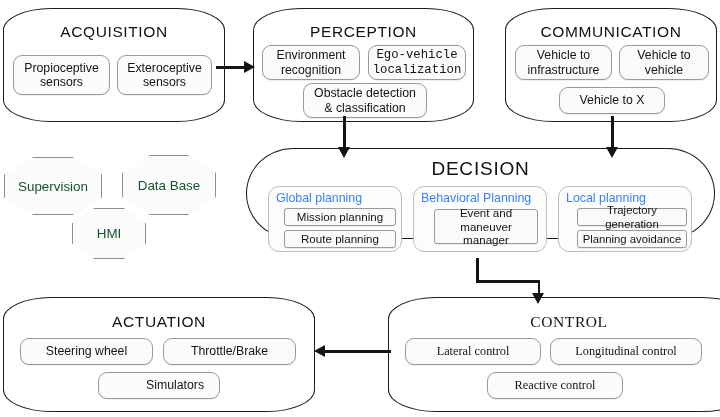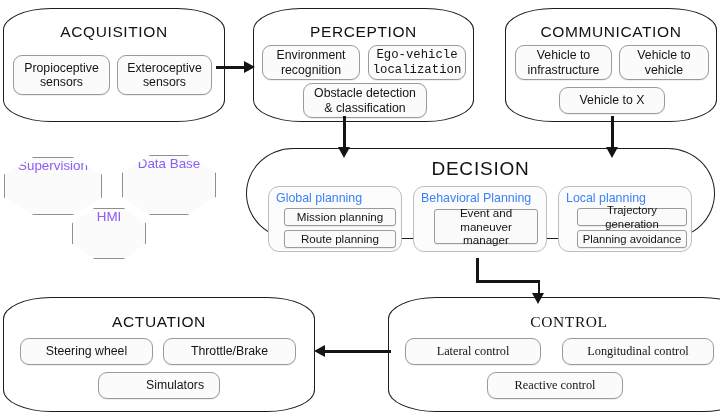--- a/index.html
+++ b/index.html
@@ -74,24 +74,24 @@
 
   
   .octagon{
     position:absolute;
     box-sizing:border-box;
     background:#fbfbfb;
     border:1.3px solid #8f8f8f;
     -webkit-clip-path:polygon(30% 0,70% 0,100% 30%,100% 70%,70% 100%,30% 100%,0 70%,0 30%);
     clip-path:polygon(30% 0,70% 0,100% 30%,100% 70%,70% 100%,30% 100%,0 70%,0 30%);
     display:flex;
-    align-items:flex-start;
+    align-items:center;
     justify-content:center;
     font-size:13.4px;
-    color:#8b5cf6;
+    color:#14532d;
     text-align:center;
   }
 
   
   .conn{ position:absolute; background:#141414; }
   .conn.h{ height:2.6px; }
   .conn.v{ width:2.6px; }
   .arrowhead{ position:absolute; width:0; height:0; }
   .arrowhead.right{ border-top:6.5px solid transparent; border-bottom:6.5px solid transparent; border-left:11px solid #141414; }
   .arrowhead.left { border-top:6.5px solid transparent; border-bottom:6.5px solid transparent; border-right:11px solid #141414; }
@@ -190,21 +190,21 @@
     <div class="sub" style="left:94px;top:74px;width:122px;height:27px;padding-left:36px;">
       <span>Simulators</span>
     </div>
   </div>
 
   <div class="block barrel" style="left:388px;top:297px;width:362px;height:115px;font-family:Liberation Serif, serif;">
     <div class="block-title" style="top:15px;">CONTROL</div>
     <div class="sub" style="left:16px;top:40px;width:136px;height:27px;">
       <span>Lateral control</span>
     </div>
-    <div class="sub" style="left:173px;top:40px;width:152px;height:27px;">
+    <div class="sub" style="left:161px;top:40px;width:152px;height:27px;">
       <span>Longitudinal control</span>
     </div>
     <div class="sub" style="left:98px;top:74px;width:136px;height:27px;">
       <span>Reactive control</span>
     </div>
   </div>
 
   <div class="conn h" style="left:216px;top:66px;width:30px;"></div>
   <div class="arrowhead right" style="left:244px;top:60.5px;"></div>
 

